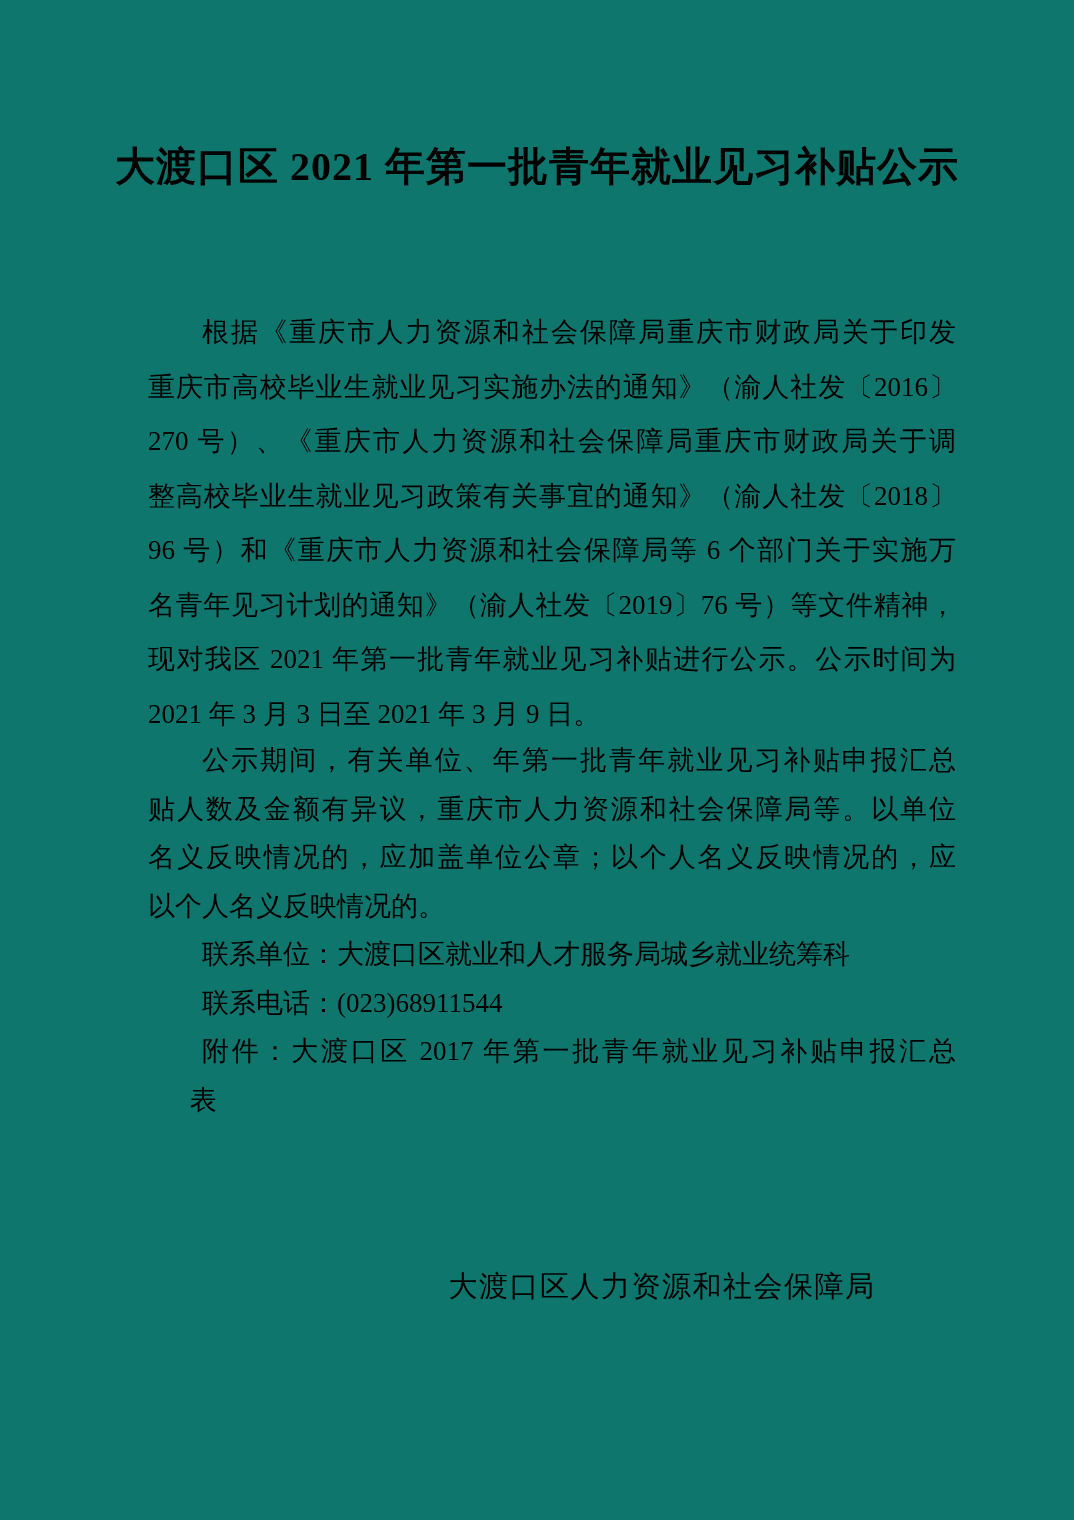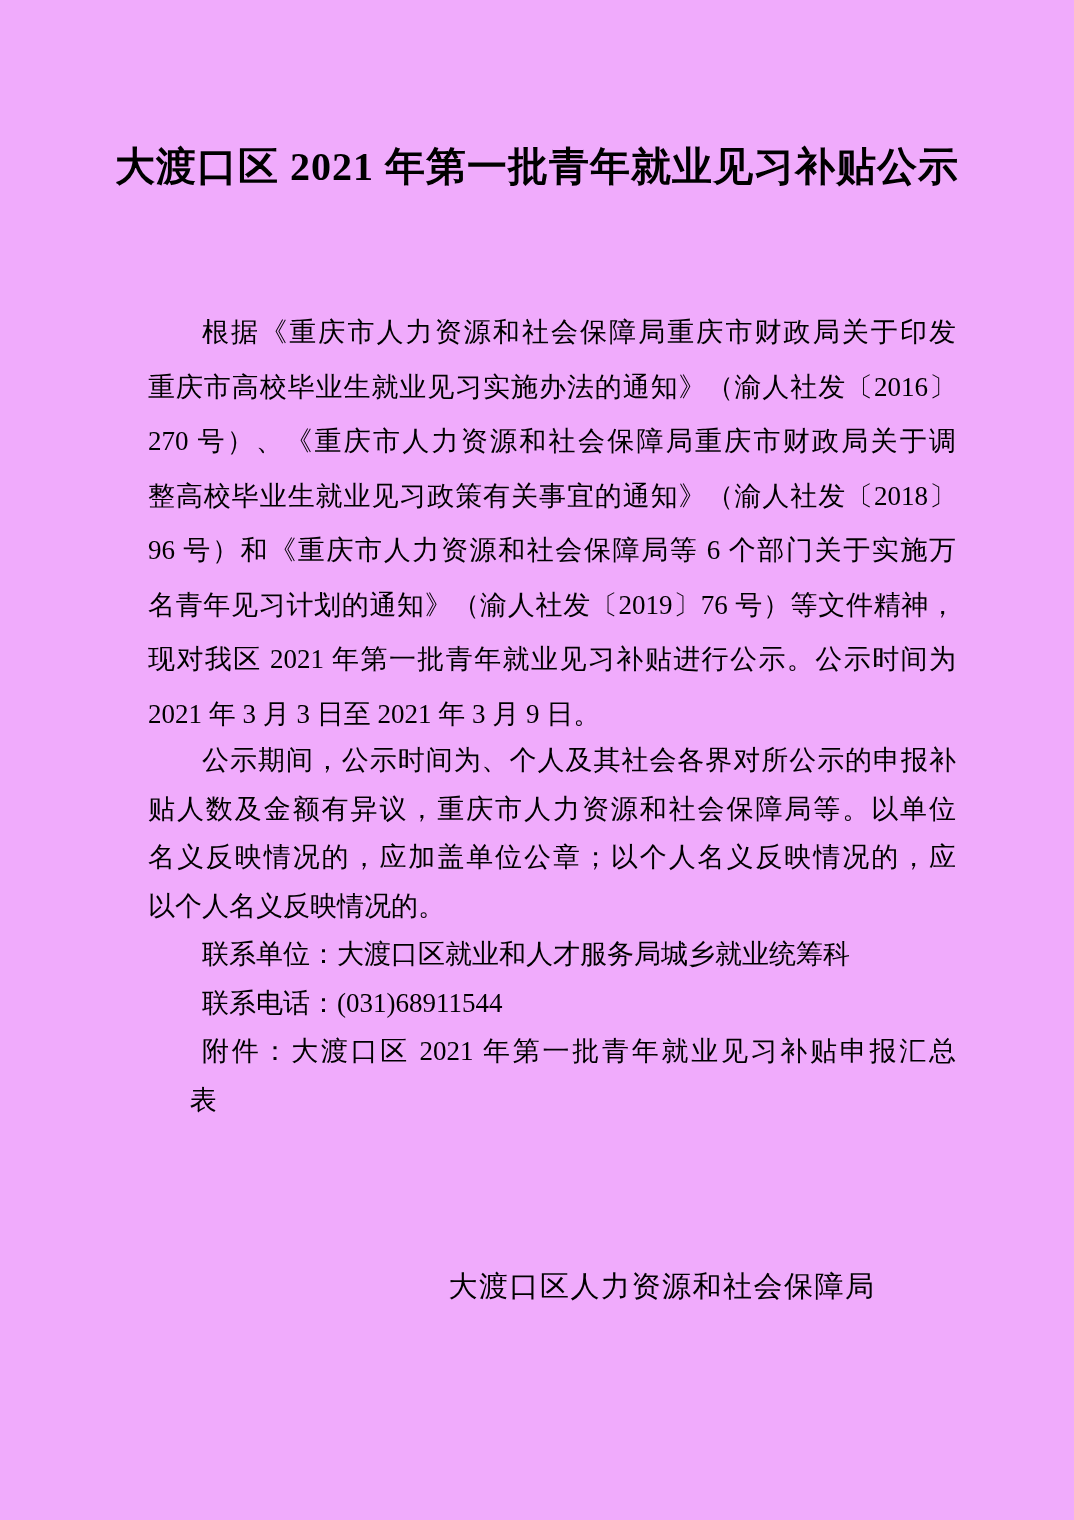--- a/index.html
+++ b/index.html
@@ -1,21 +1,21 @@
 <!DOCTYPE html>
 <html><head>
 <meta charset="utf-8">
 <style>
   html, body { margin: 0; padding: 0; background: #ffffff; }
 
   .page {
     position: relative;
     width: 1074px;
     height: 1520px;
-    background: #f0abfc;
+    background: #0f766e;
     color: #000000;
     font-family: "Liberation Serif", "DejaVu Serif", serif;
     overflow: hidden;
   }
 
   .doc-title {
     position: absolute;
     top: 141px;
     left: 0;
     width: 100%;
@@ -72,30 +72,30 @@
     <div class="line just">重庆市高校毕业生就业见习实施办法的通知》（渝人社发〔2016〕</div>
     <div class="line just">270 号）、《重庆市人力资源和社会保障局重庆市财政局关于调</div>
     <div class="line just">整高校毕业生就业见习政策有关事宜的通知》（渝人社发〔2018〕</div>
     <div class="line just">96 号）和《重庆市人力资源和社会保障局等 6 个部门关于实施万</div>
     <div class="line just">名青年见习计划的通知》（渝人社发〔2019〕76 号）等文件精神，</div>
     <div class="line just">现对我区 2021 年第一批青年就业见习补贴进行公示。公示时间为</div>
     <div class="line">2021 年 3 月 3 日至 2021 年 3 月 9 日。</div>
   </div>
 
   <div class="para p2">
-    <div class="line just indent2">公示期间，公示时间为、个人及其社会各界对所公示的申报补</div>
+    <div class="line just indent2">公示期间，有关单位、年第一批青年就业见习补贴申报汇总</div>
     <div class="line just">贴人数及金额有异议，重庆市人力资源和社会保障局等。以单位</div>
     <div class="line just">名义反映情况的，应加盖单位公章；以个人名义反映情况的，应</div>
     <div class="line">以个人名义反映情况的。</div>
   </div>
 
   <div class="para p3">
     <div class="line indent2">联系单位：大渡口区就业和人才服务局城乡就业统筹科</div>
-    <div class="line indent2">联系电话：(031)68911544</div>
-    <div class="line just indent2">附件：大渡口区 2021 年第一批青年就业见习补贴申报汇总</div>
+    <div class="line indent2">联系电话：(023)68911544</div>
+    <div class="line just indent2">附件：大渡口区 2017 年第一批青年就业见习补贴申报汇总</div>
     <div class="line indent15">表</div>
   </div>
 
   <div class="sig-block">
     <div class="sig-line">大渡口区人力资源和社会保障局</div>
   </div>
 
 </div>
 
 </body></html>

